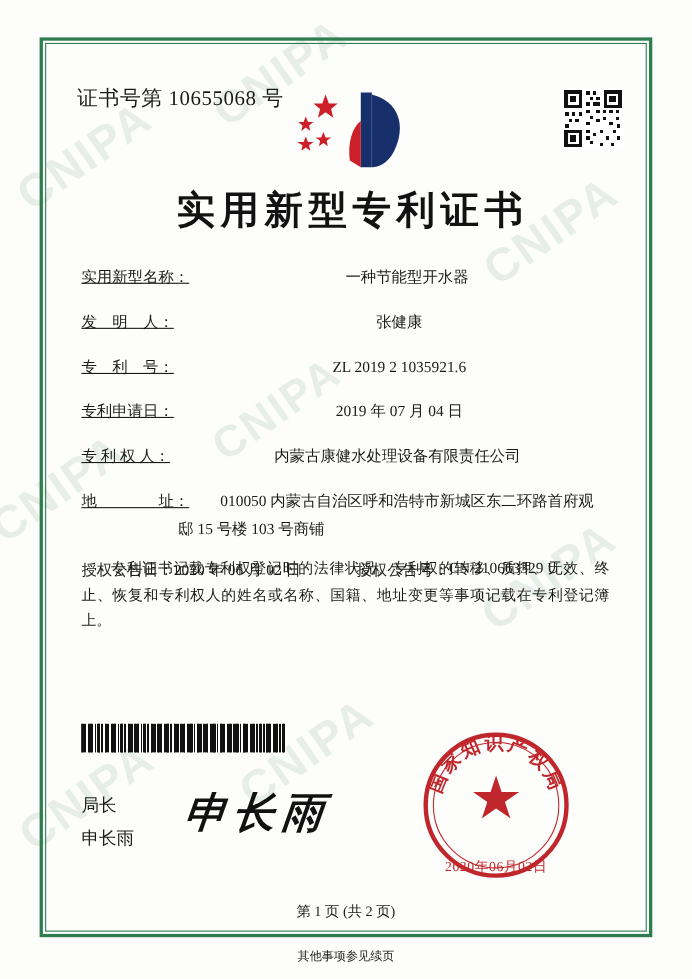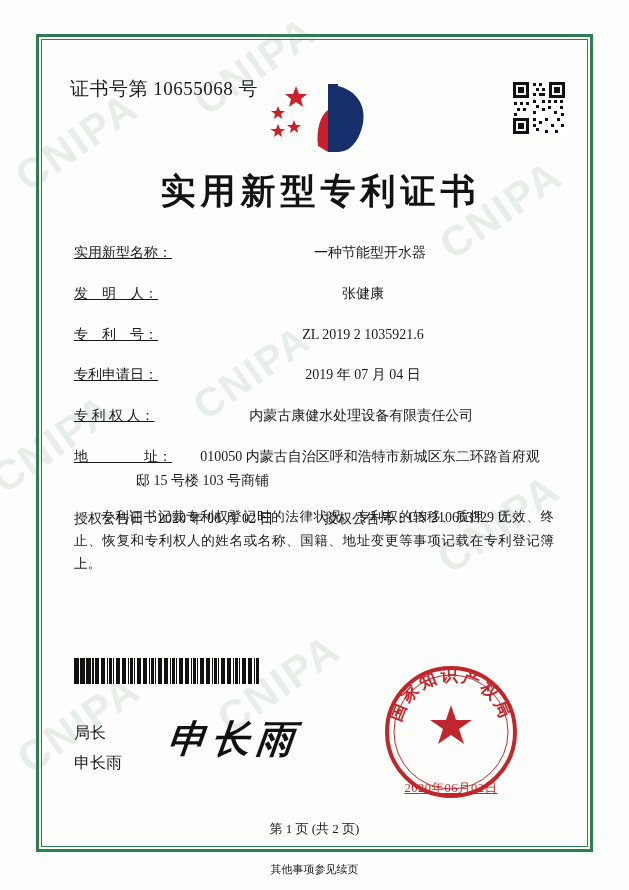--- a/index.html
+++ b/index.html
@@ -117,21 +117,21 @@
 
   .row-two {
     display: flex;
     align-items: flex-start;
     margin-bottom: 6px;
   }
   .row-two .col-a { flex: 0 0 250px; display: flex; }
   .row-two .col-b { flex: 1 1 auto; display: flex; }
 
   .addr2 {
-    margin-left: 62px;
+    margin-left: 88px;
     margin-top: -16px;
     margin-bottom: 20px;
     font-size: 14px;
   }
 
   
   .paras {
     position: absolute;
     left: 74px; top: 505px;
     width: 480px;
@@ -182,21 +182,20 @@
     width: 138px; height: 138px;
   }
   .seal-date {
     position: absolute;
     left: 398px; top: 780px;
     width: 106px;
     text-align: center;
     font-size: 12.5px;
     color: #c0272d;
     letter-spacing: 0.5px;
-    text-decoration: underline;
   }
 
   
   .page-num {
     position: absolute;
     left: 0; right: 0; top: 820px;
     text-align: center;
     font-size: 13px;
   }
   .footer-note {

